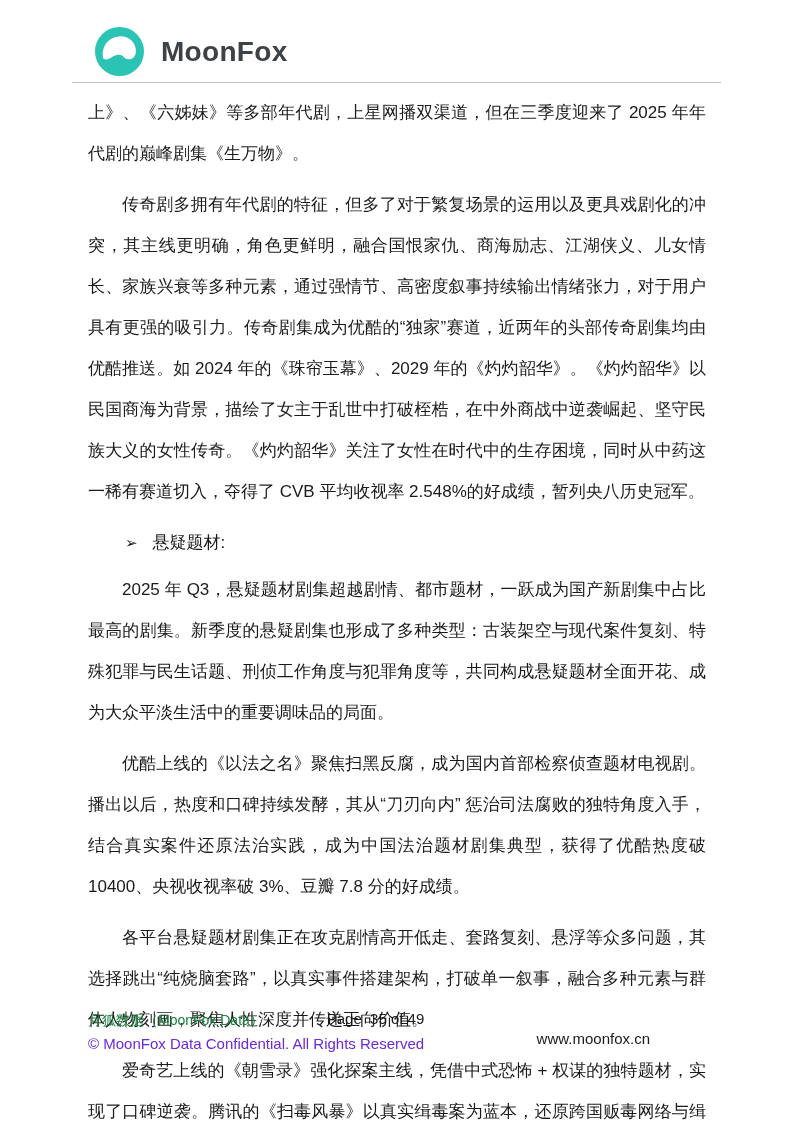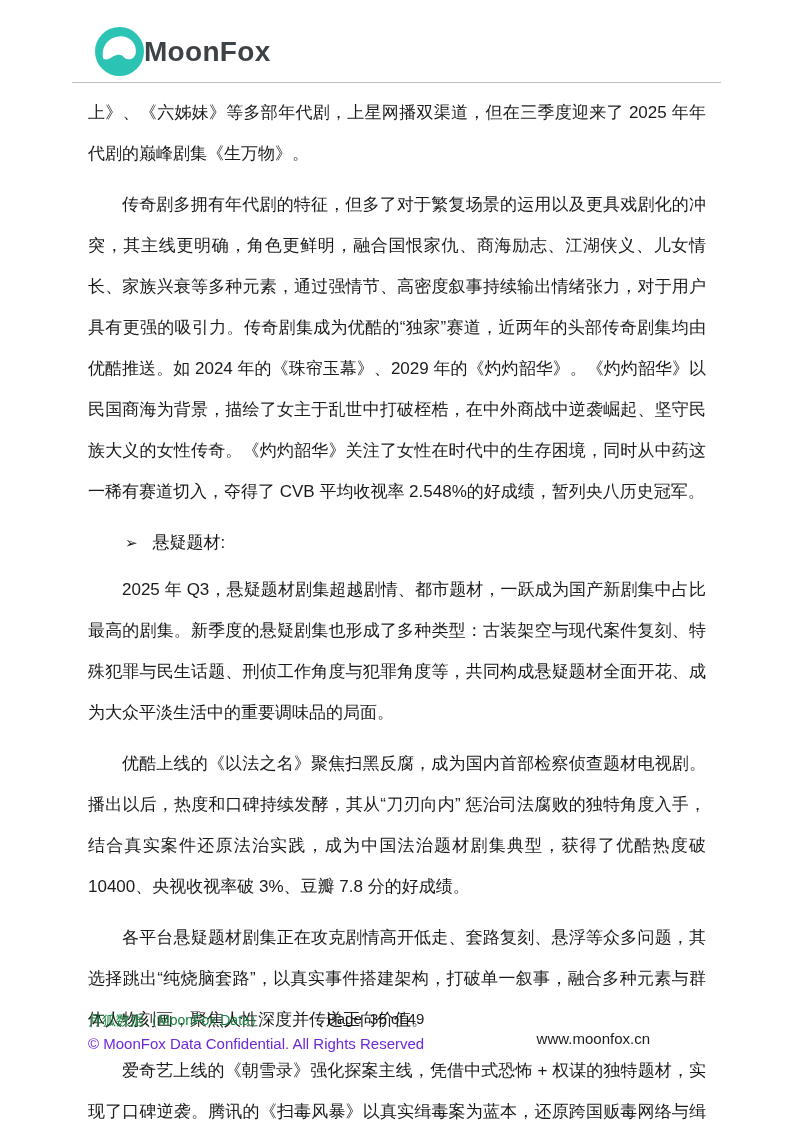--- a/index.html
+++ b/index.html
@@ -5,21 +5,21 @@
   * { margin:0; padding:0; box-sizing:border-box; }
   html,body { background:#fff; }
   body { font-family:"Liberation Sans","DejaVu Sans",sans-serif; }
   .page {
     position:relative; width:793px; height:1122px;
     background:#ffffff; overflow:hidden; margin:0 auto;
   }
   
   .header-logo {
     position:absolute; left:95px; top:27px;
-    display:flex; align-items:center; gap:0;
+    display:flex; align-items:center; gap:17px;
   }
   .logo-mark { width:49px; height:49px; display:block; }
   .logo-wordmark {
     font-size:28px; font-weight:700; color:#3d4247;
     letter-spacing:0.3px; line-height:49px;
   }
   .header-divider {
     position:absolute; left:72px; top:82px; width:649px;
     border-top:1px solid #bdbdbd;
   }

